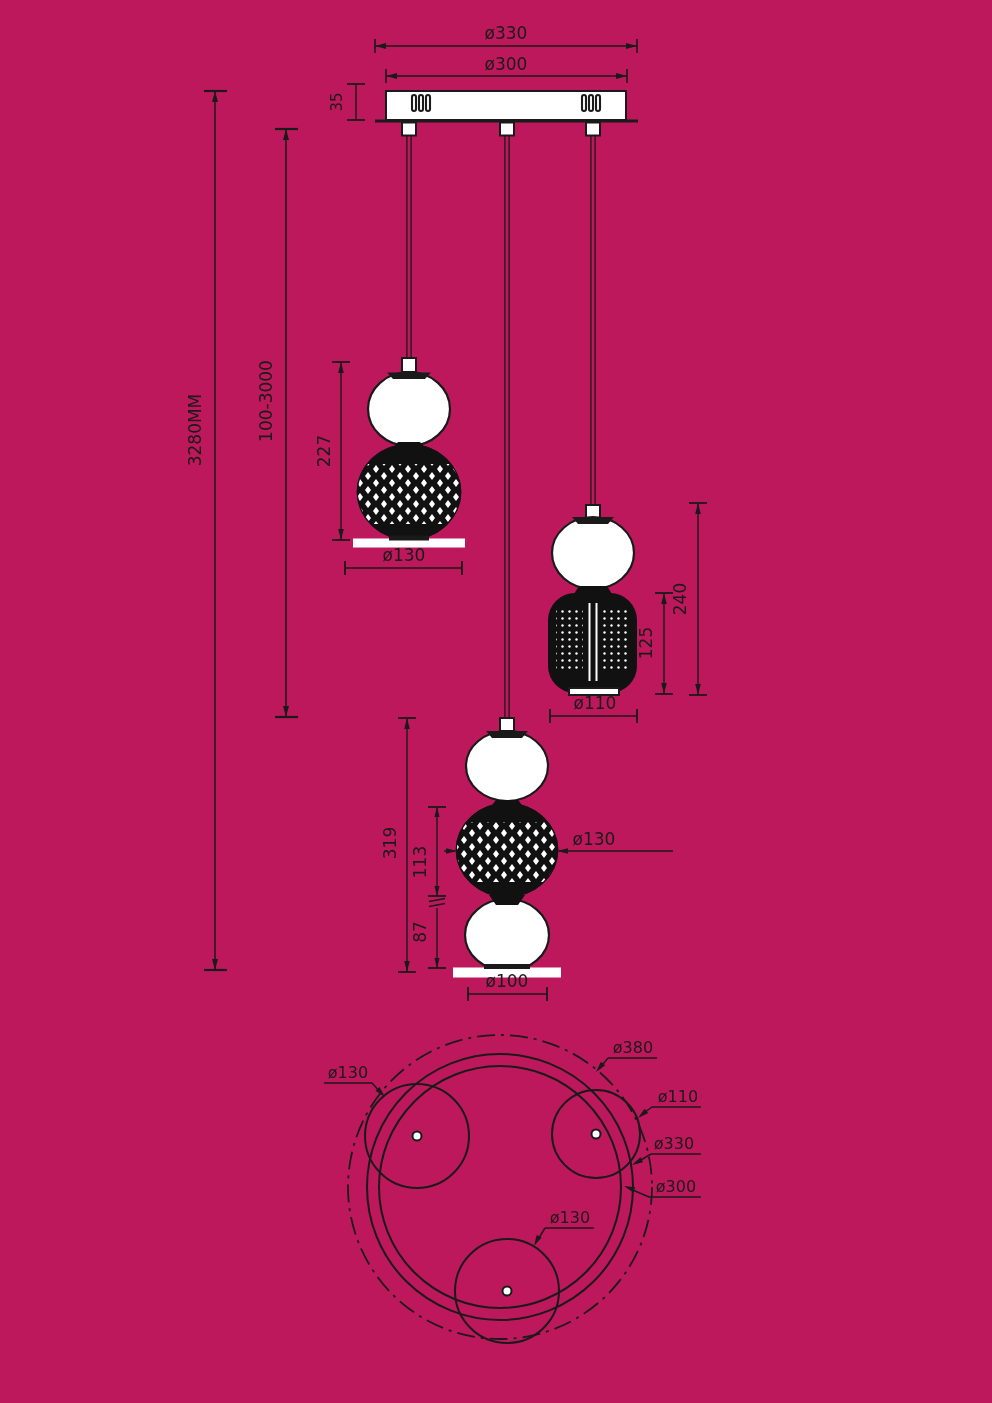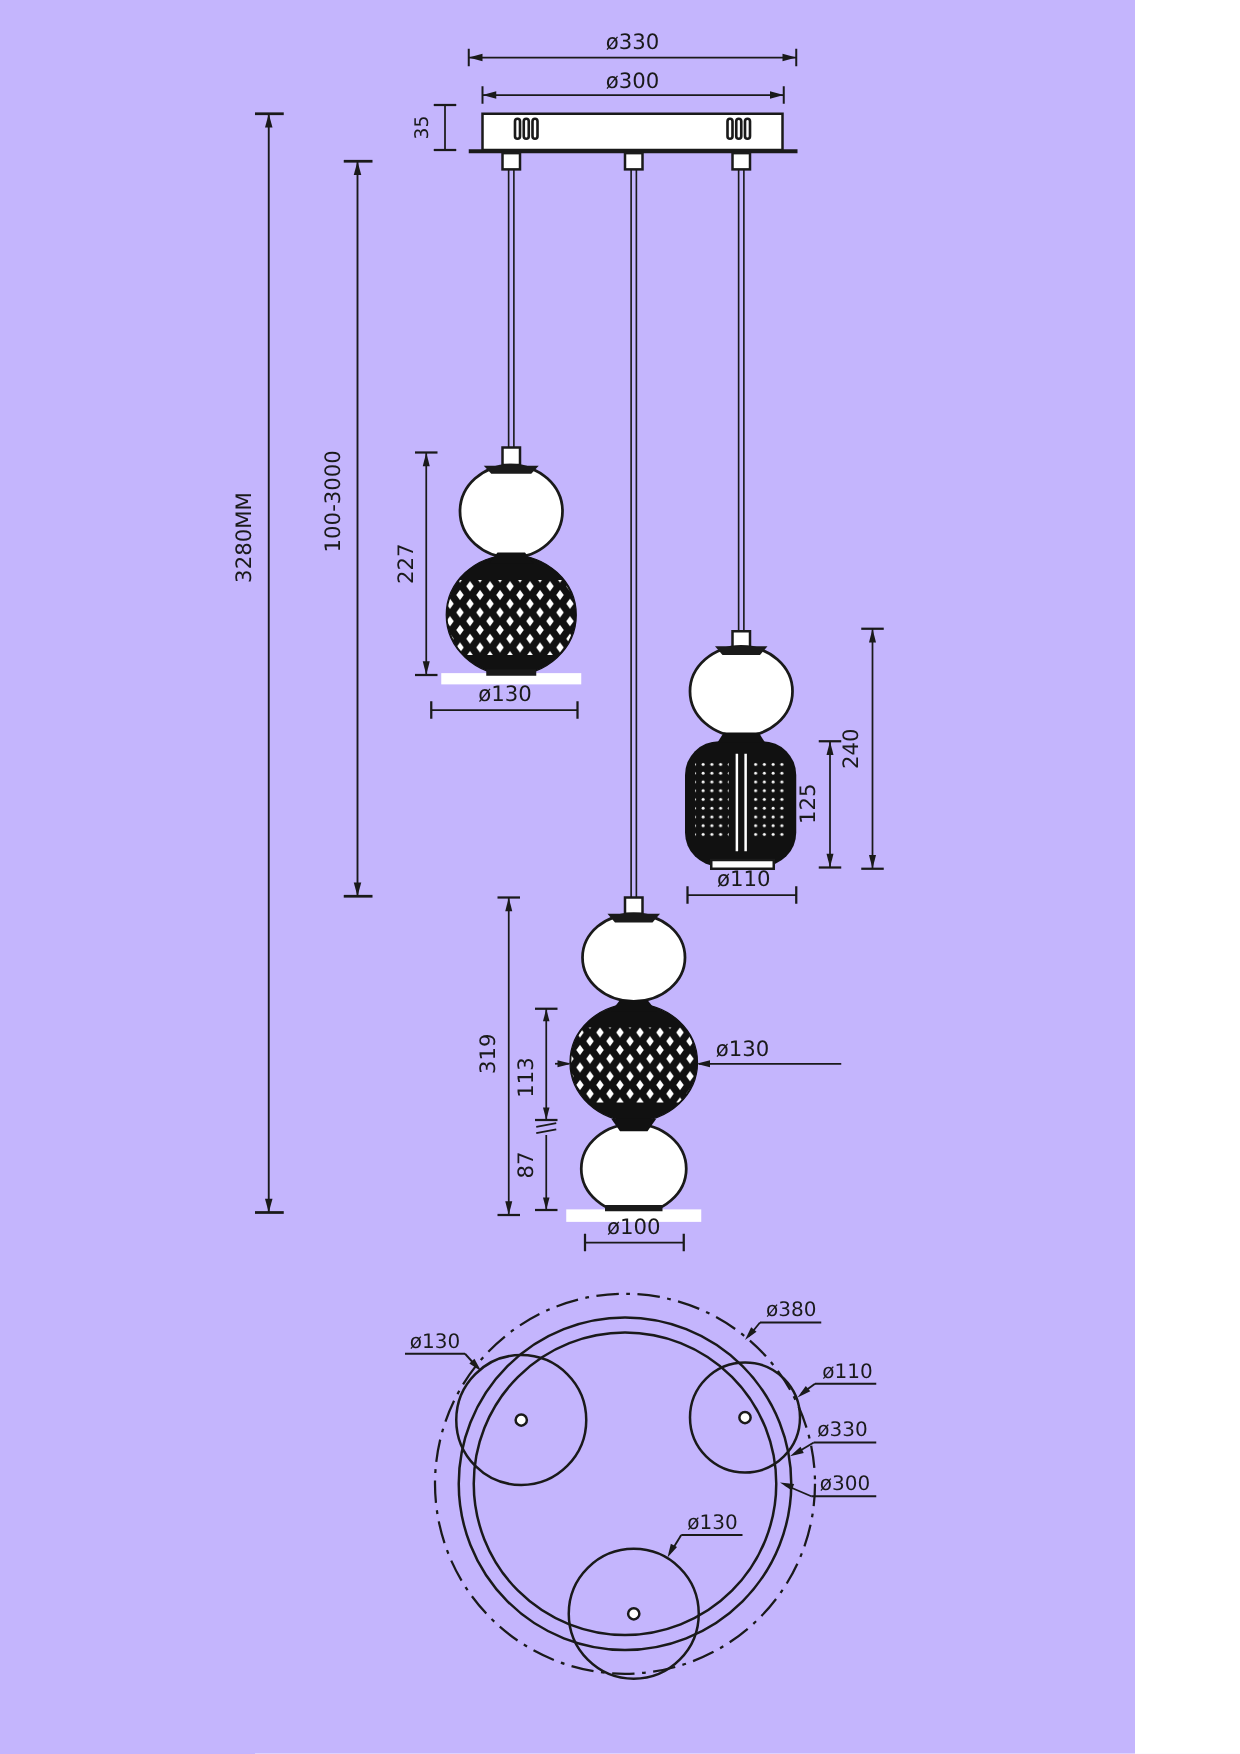--- a/index.html
+++ b/index.html
@@ -1,16 +1,16 @@
 <!DOCTYPE html>
 <html><head>
 <meta charset="utf-8">
 <style>
   html,body{margin:0;padding:0;background:#fff;}
-  .stage{position:relative;width:908px;height:1403px;background:#c4b5fd;overflow:hidden;
+  .stage{position:relative;width:992px;height:1403px;background:#be185d;overflow:hidden;
          font-family:"DejaVu Sans",sans-serif;}
   svg{position:absolute;left:0;top:0;}
   svg text{fill:#1a1a1a;font-family:"DejaVu Sans",sans-serif;}
   .dimtxt{font-size:17px;}
   .dimtxt-s{font-size:15px;}
   .tvtxt{font-size:16px;}
 </style>
 </head>
 <body>
 

